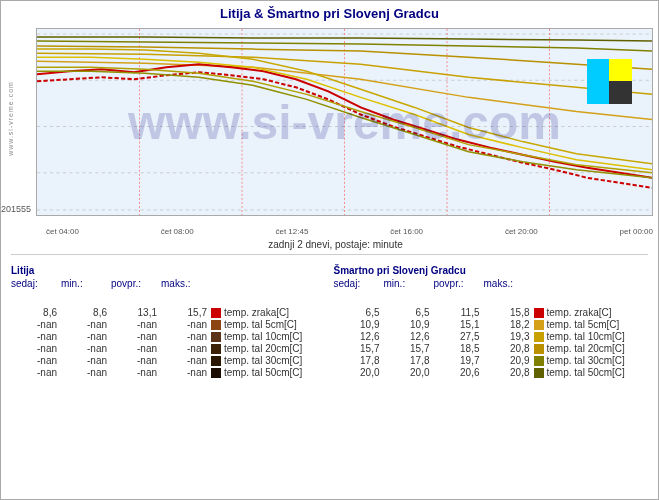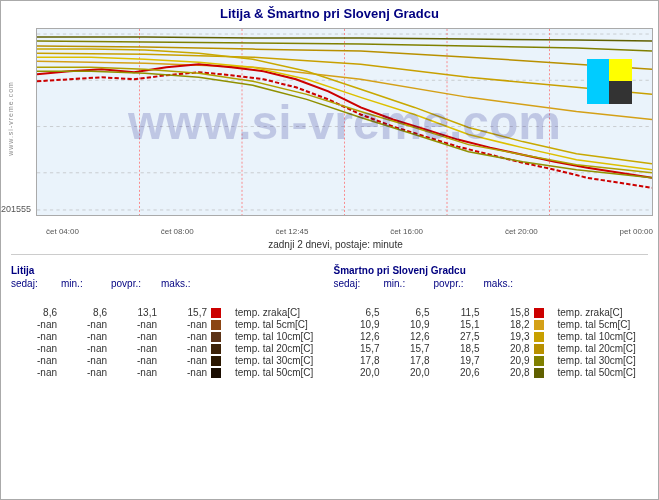--- a/index.html
+++ b/index.html
@@ -138,21 +138,21 @@
       display: grid;
       grid-template-columns: 50px 50px 50px 50px 1fr;
       font-size: 10px;
       color: #333;
       margin-bottom: 1px;
       align-items: center;
     }
     .data-row .label-col {
       display: flex;
       align-items: center;
-      gap: 14px;
+      gap: 3px;
     }
     .color-box {
       display: inline-block;
       width: 10px;
       height: 10px;
       flex-shrink: 0;
     }
     .section-title {
       color: #000080;
       font-weight: bold;

